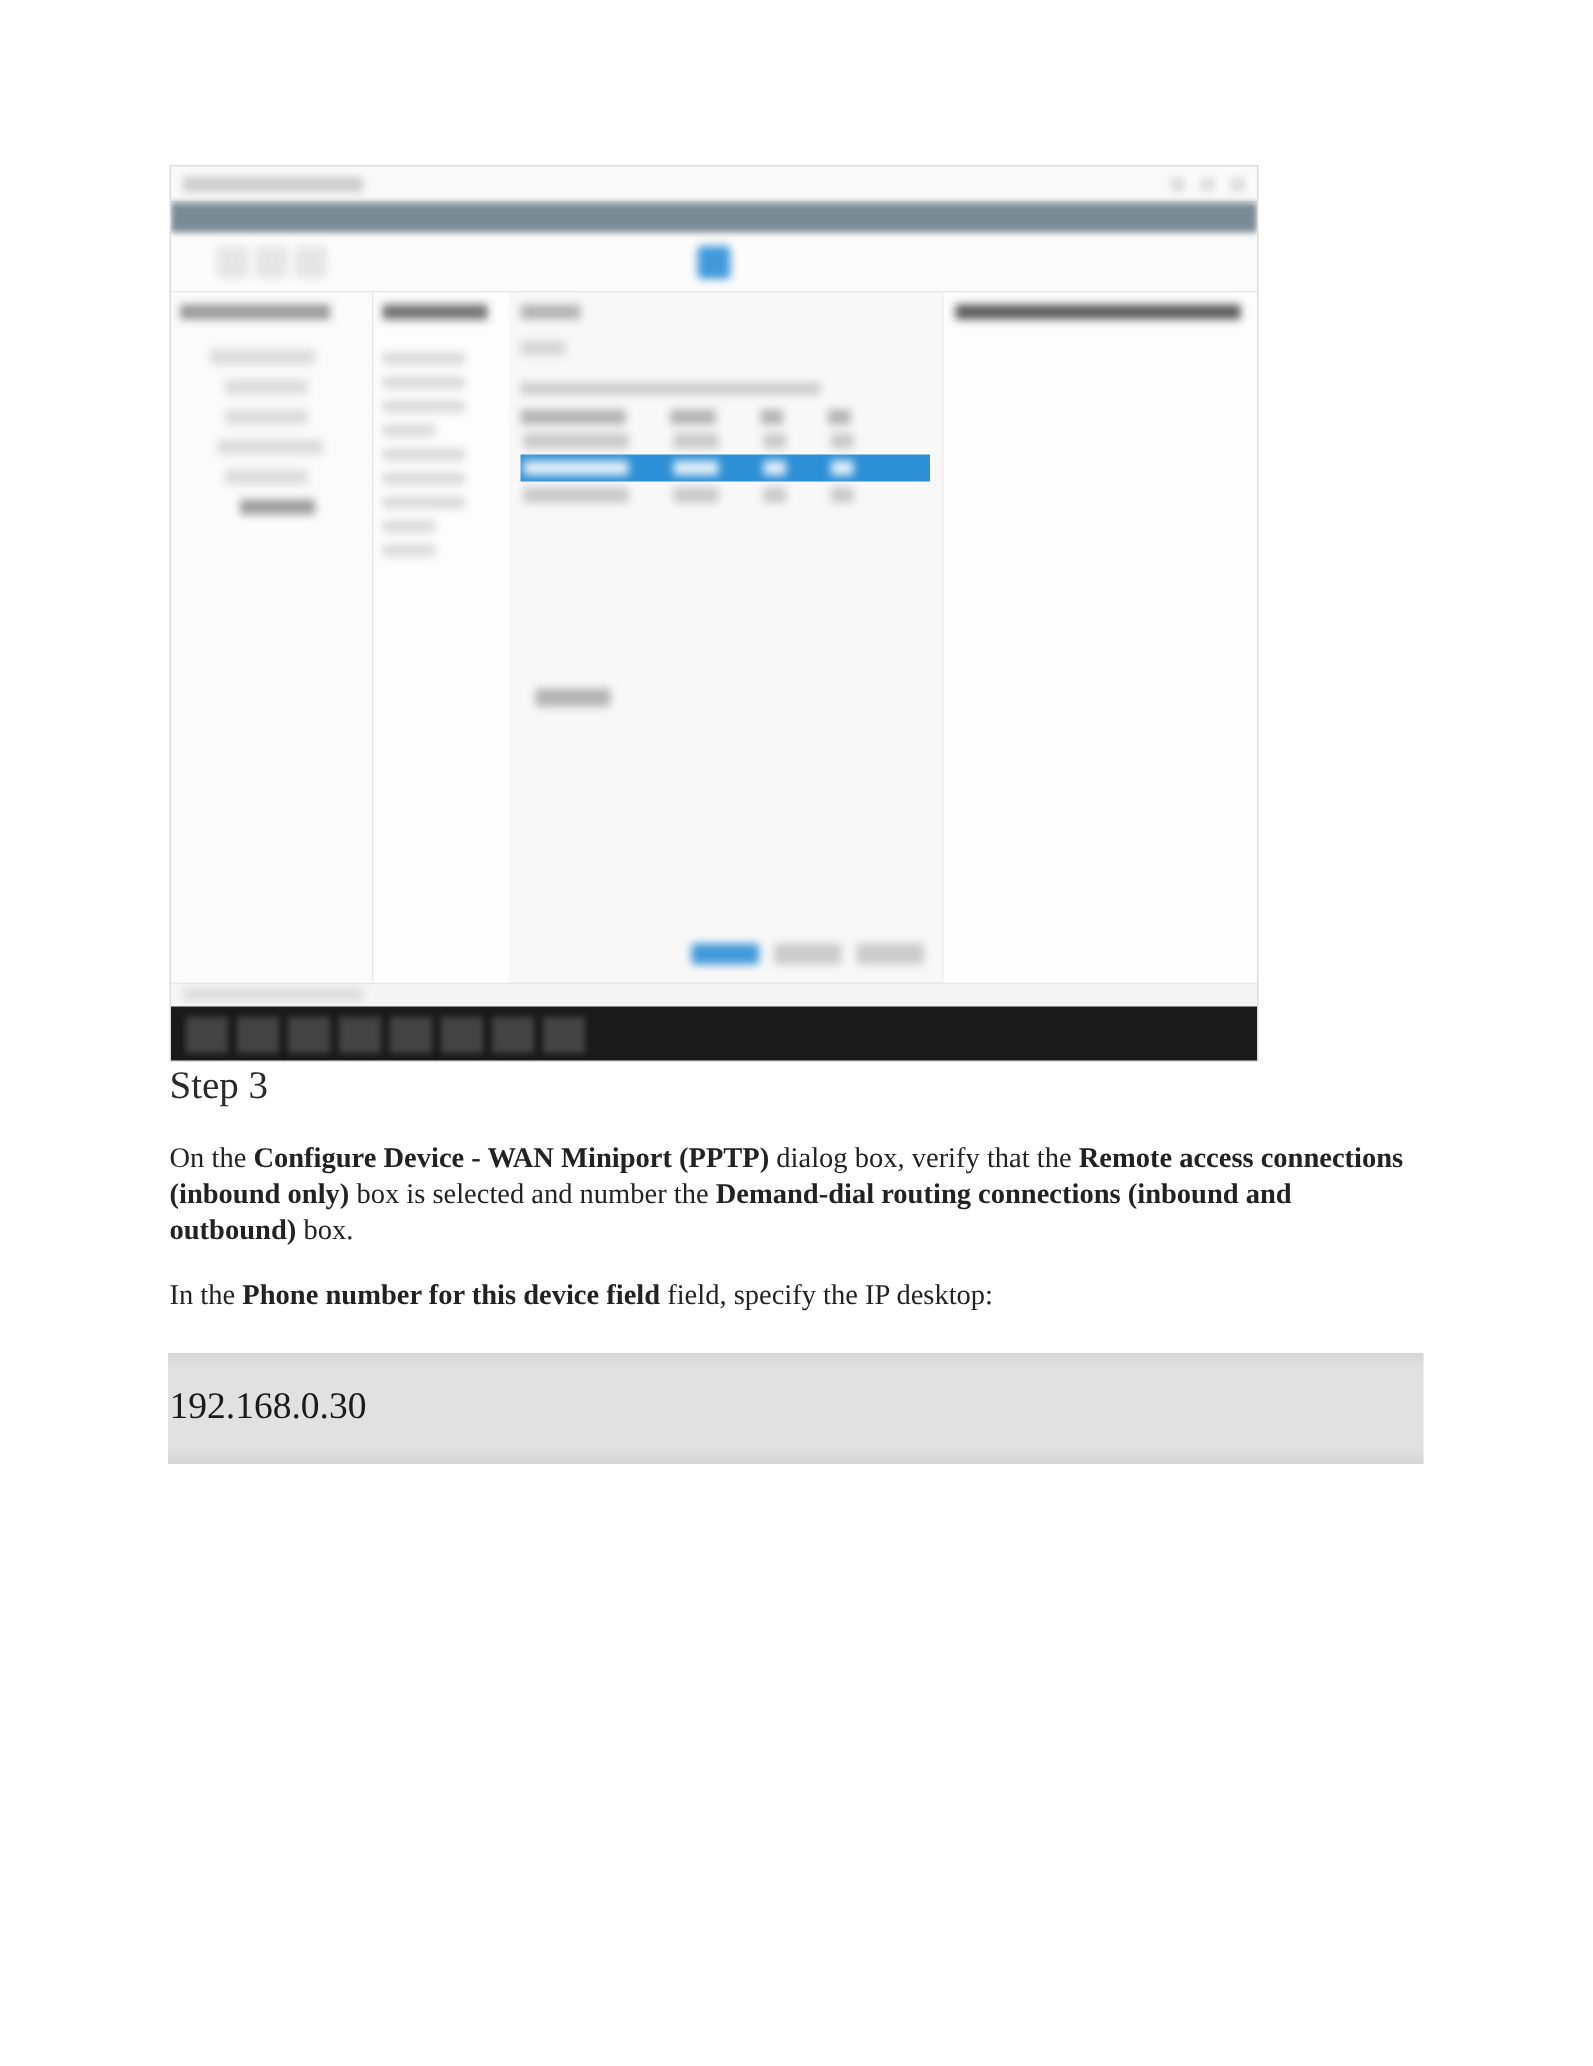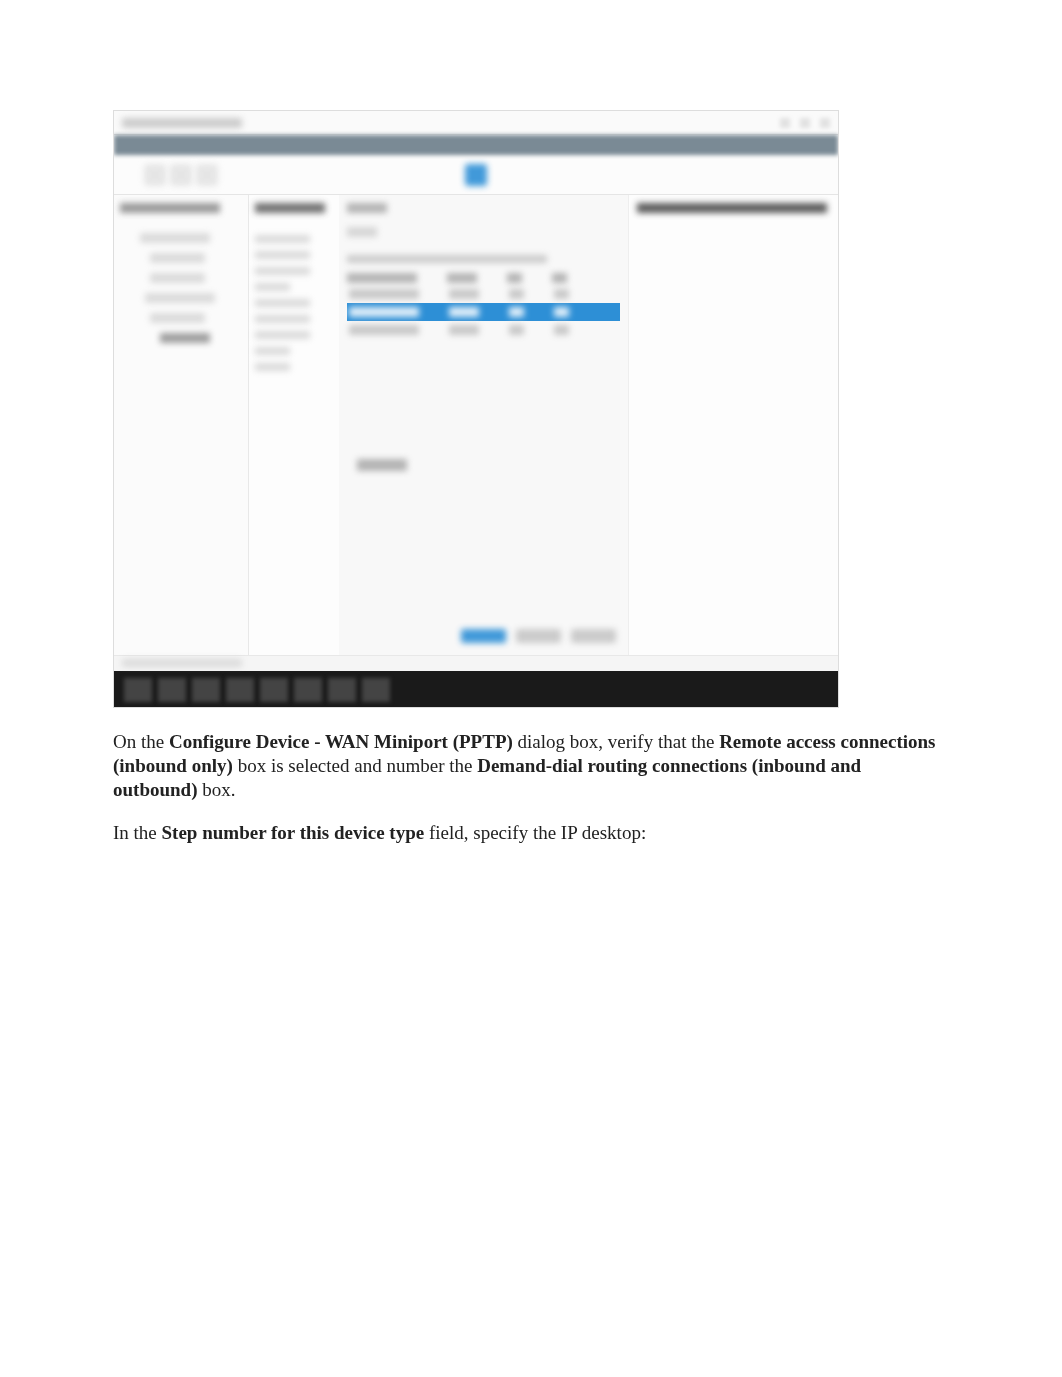--- a/index.html
+++ b/index.html
@@ -394,32 +394,36 @@
       <div class="ss-task-item"></div>
       <div class="ss-task-item"></div>
       <div class="ss-task-item"></div>
       <div class="ss-task-item"></div>
       <div class="ss-task-item"></div>
       <div class="ss-task-item"></div>
     </div>
   </div>
 
 
+  <h2 class="step-heading">Step 3</h2>
 
   <p class="body-para">
     <span>On the </span>
     <span class="bold">Configure Device - WAN Miniport (PPTP)</span>
     <span> dialog box, verify that the </span>
     <span class="bold">Remote access connections (inbound only)</span>
     <span> box is selected and number the </span>
     <span class="bold">Demand-dial routing connections (inbound and outbound)</span>
     <span> box.</span>
   </p>
 
   <p class="body-para mt">
     <span>In the </span>
-    <span class="bold">Step number for this device type</span>
+    <span class="bold">Phone number for this device field</span>
     <span> field, specify the IP desktop:</span>
   </p>
 
+  <div class="code-block">
+    <div class="code-inner">192.168.0.30</div>
+  </div>
 
 
 </div>
 
 </body></html>

